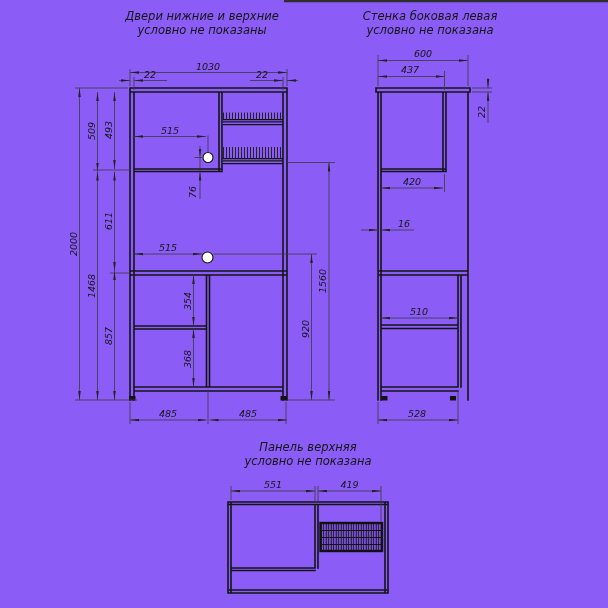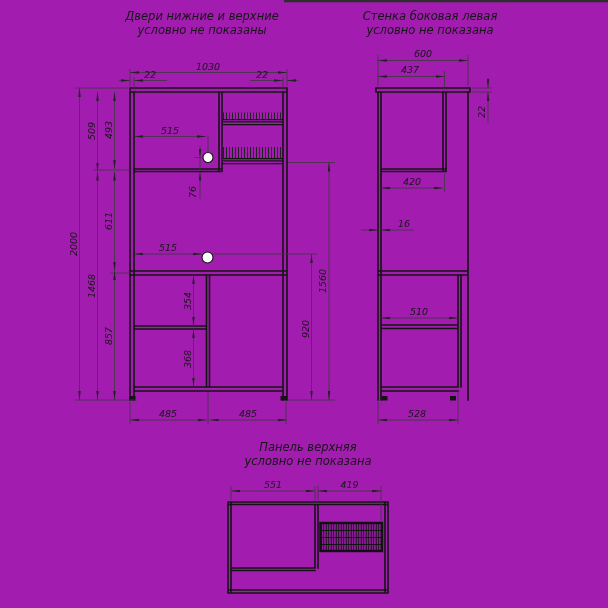--- a/index.html
+++ b/index.html
@@ -1,16 +1,16 @@
 <!DOCTYPE html>
 <html><head>
 <meta charset="utf-8">
 <style>
   html,body{margin:0;padding:0;background:#ffffff;}
-  .page{position:relative;width:608px;height:608px;background:#a21caf;overflow:hidden;
+  .page{position:relative;width:608px;height:608px;background:#8b5cf6;overflow:hidden;
         font-family:"DejaVu Sans",sans-serif;}
   svg{display:block;}
   .thick{stroke:#141414;stroke-width:1.6;fill:none;stroke-linecap:square;}
   .thin{stroke:#3a3a3a;stroke-width:0.8;fill:none;stroke-linecap:butt;}
   .bar{stroke:#141414;stroke-width:1.1;fill:none;}
   text{font-family:"DejaVu Sans",sans-serif;font-style:italic;fill:#161616;}
   .dim{font-size:9.5px;text-anchor:middle;}
   .note{font-size:11.5px;text-anchor:middle;}
   .knob{stroke:#141414;stroke-width:1.1;fill:#fff;}
   .foot{fill:#141414;stroke:none;}

